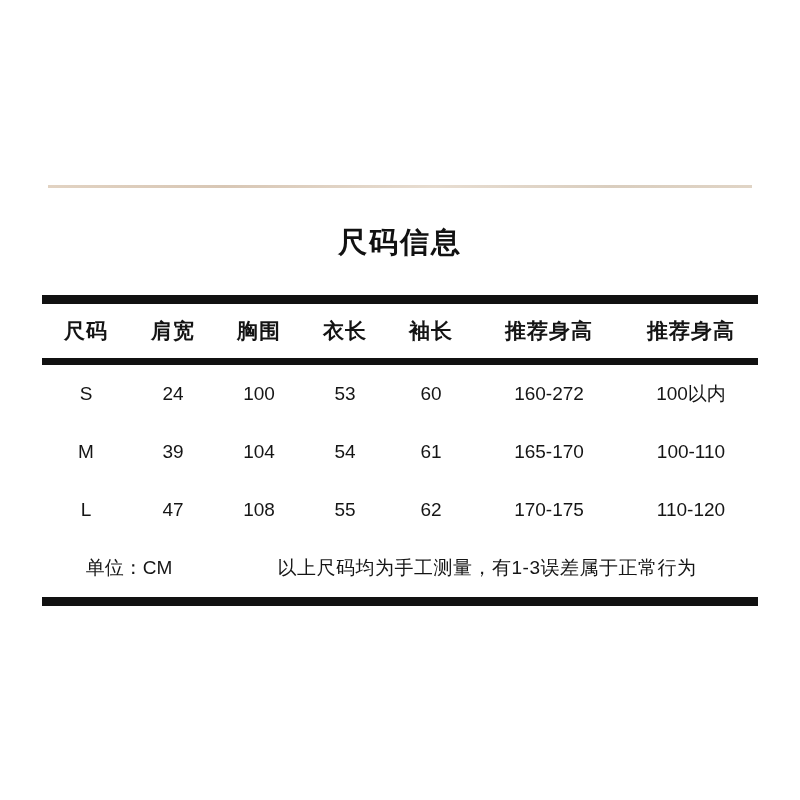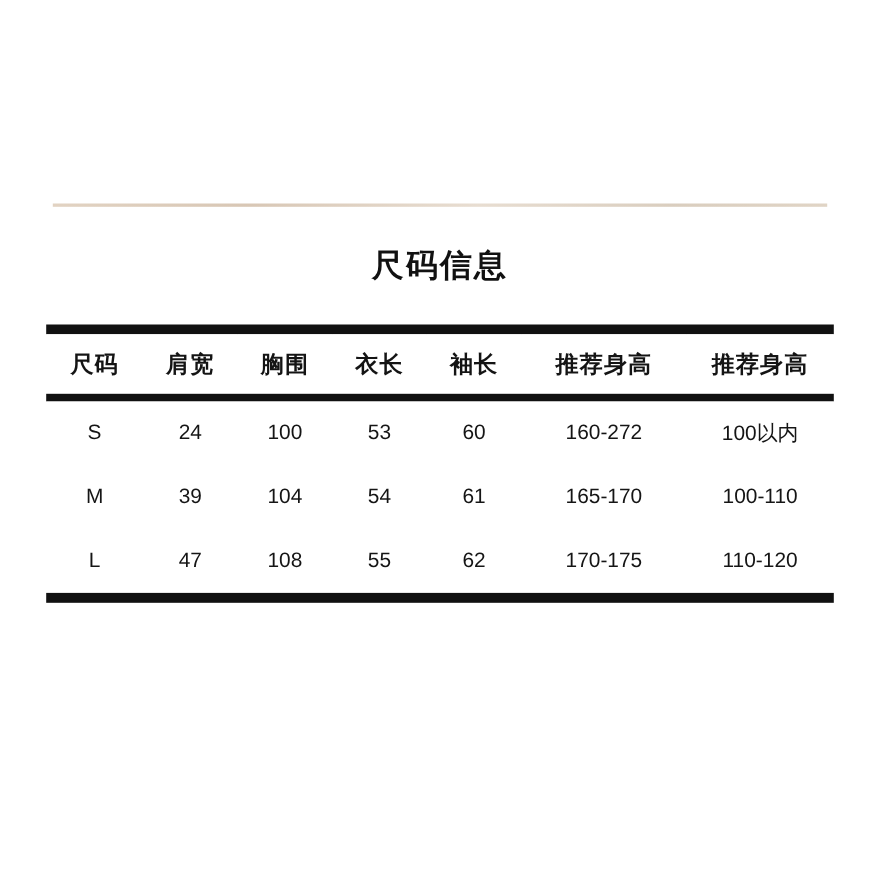--- a/index.html
+++ b/index.html
@@ -191,20 +191,24 @@
           </tr>
           <tr>
             <td class="sizecol">L</td>
             <td>47</td>
             <td>108</td>
             <td>55</td>
             <td>62</td>
             <td>170-175</td>
             <td>110-120</td>
           </tr>
+          <tr class="note-row">
+            <td class="note-unit" colspan="2">单位：CM</td>
+            <td class="note-text" colspan="5">以上尺码均为手工测量，有1-3误差属于正常行为</td>
+          </tr>
         </tbody>
       </table>
 
       <div class="rule-bottom"></div>
 
     </div>
   </div>
 </div>
 
 </body></html>

